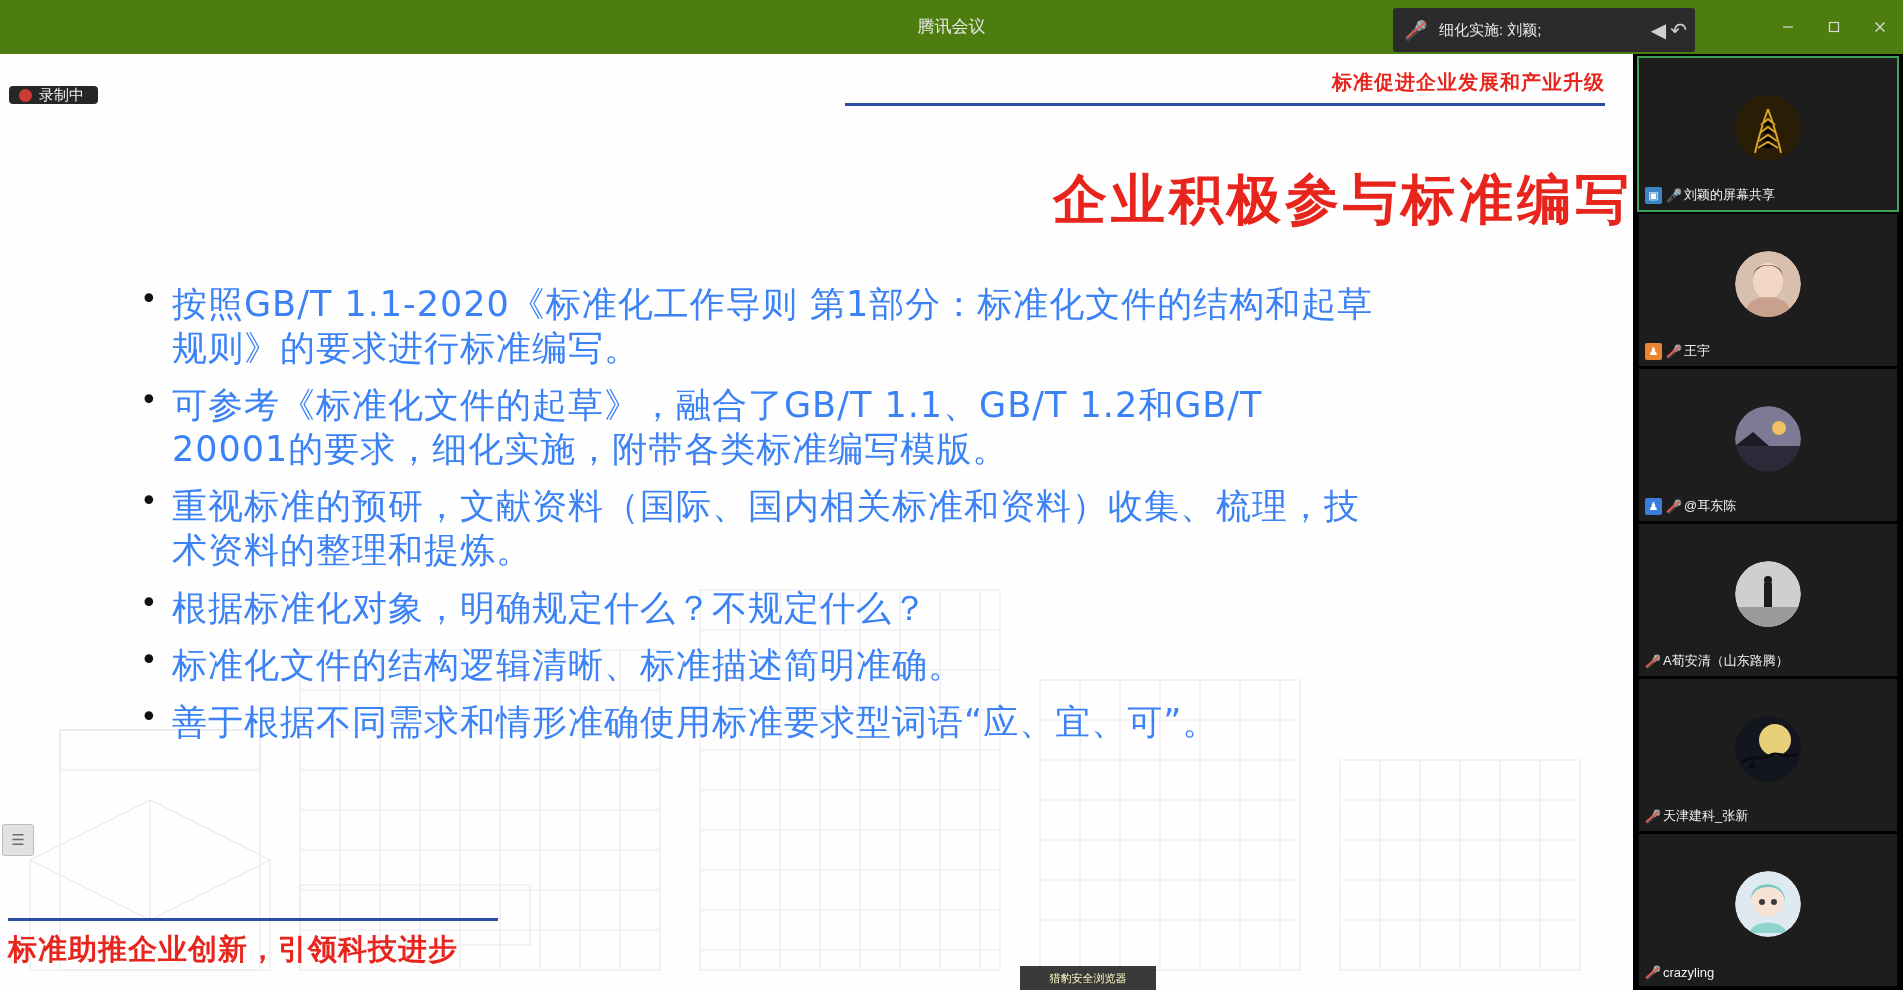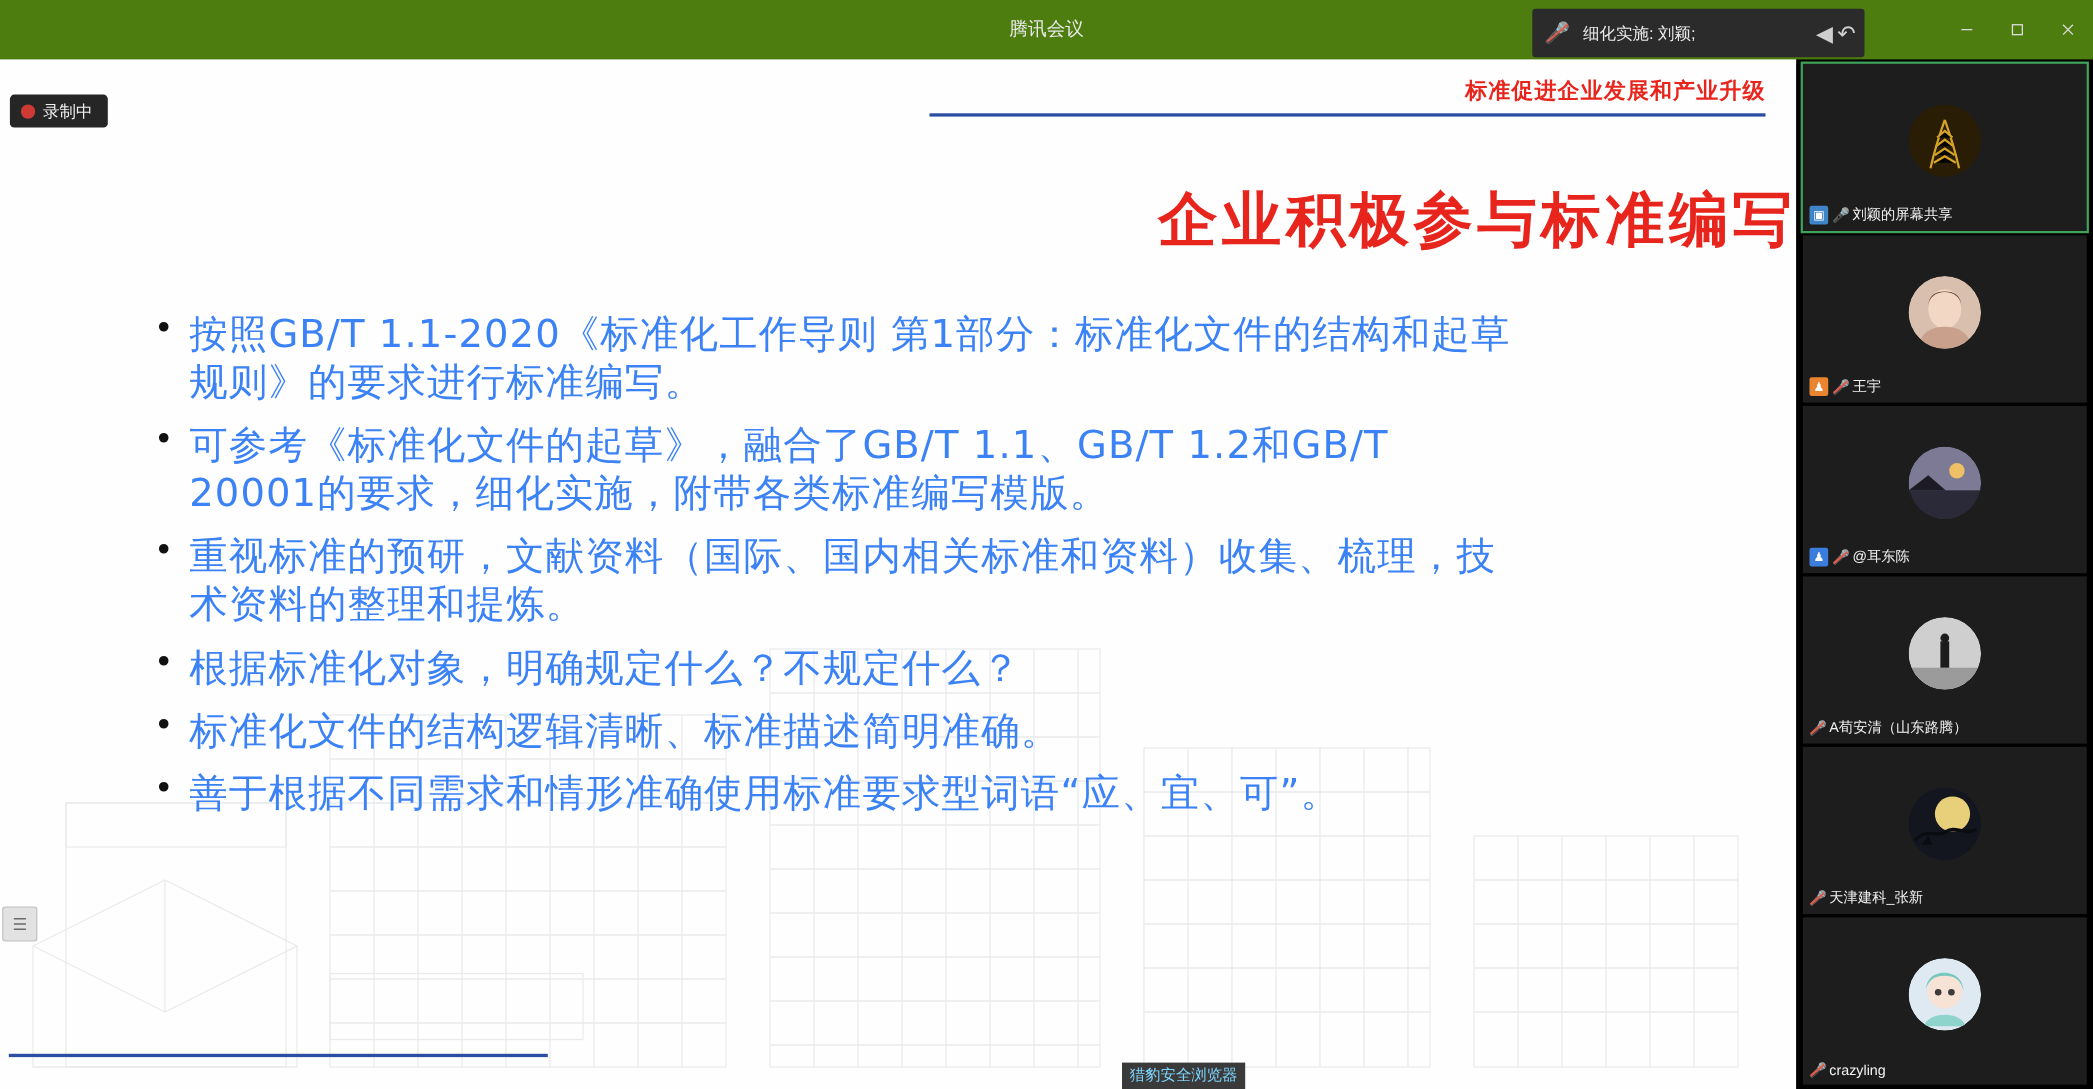--- a/index.html
+++ b/index.html
@@ -112,21 +112,21 @@
     left: 0; bottom: 0;
     width: 1633px;
     height: 460px;
     opacity: 0.5;
   }
 
   .rec-badge {
     position: absolute;
     left: 9px;
     top: 32px;
-    height: 30px;
+    height: 18px;
     background: #262626;
     color: #f0f0f0;
     border-radius: 4px;
     display: flex;
     align-items: center;
     padding: 0 14px 0 10px;
     font-size: 15px;
     gap: 7px;
     z-index: 6;
     text-align: center;
@@ -229,25 +229,25 @@
     align-items: center;
     justify-content: center;
     color: #6b6b6b;
     font-size: 15px;
   }
 
   .browser-tip {
     position: absolute;
     left: 1020px;
     bottom: 0;
-    width: 112px;
+    width: 136px;
     height: 24px;
     background: #3a3a3a;
-    color: #7dd3fc;
-    font-size: 14px;
+    color: #fef9c3;
+    font-size: 11px;
     display: flex;
     align-items: center;
     justify-content: center;
   }
 
   
   .rail {
     position: absolute;
     right: 0;
     top: 54px;
@@ -399,20 +399,21 @@
     <div class="bullet">按照GB/T 1.1-2020《标准化工作导则 第1部分：标准化文件的结构和起草规则》的要求进行标准编写。</div>
     <div class="bullet">可参考《标准化文件的起草》，融合了GB/T 1.1、GB/T 1.2和GB/T 20001的要求，细化实施，附带各类标准编写模版。</div>
     <div class="bullet">重视标准的预研，文献资料（国际、国内相关标准和资料）收集、梳理，技术资料的整理和提炼。</div>
     <div class="bullet">根据标准化对象，明确规定什么？不规定什么？</div>
     <div class="bullet">标准化文件的结构逻辑清晰、标准描述简明准确。</div>
     <div class="bullet">善于根据不同需求和情形准确使用标准要求型词语“应、宜、可”。</div>
   </div>
 
   <div class="slide-footer">
     <div class="footer-rule"></div>
+    <div class="footer-text">标准助推企业创新，引领科技进步</div>
   </div>
 
   <div class="slide-side-btn">☰</div>
 
   <div class="browser-tip">猎豹安全浏览器</div>
 </div>
 
 <div class="rail">
 
   <div class="tile active" style="top:2px;">

